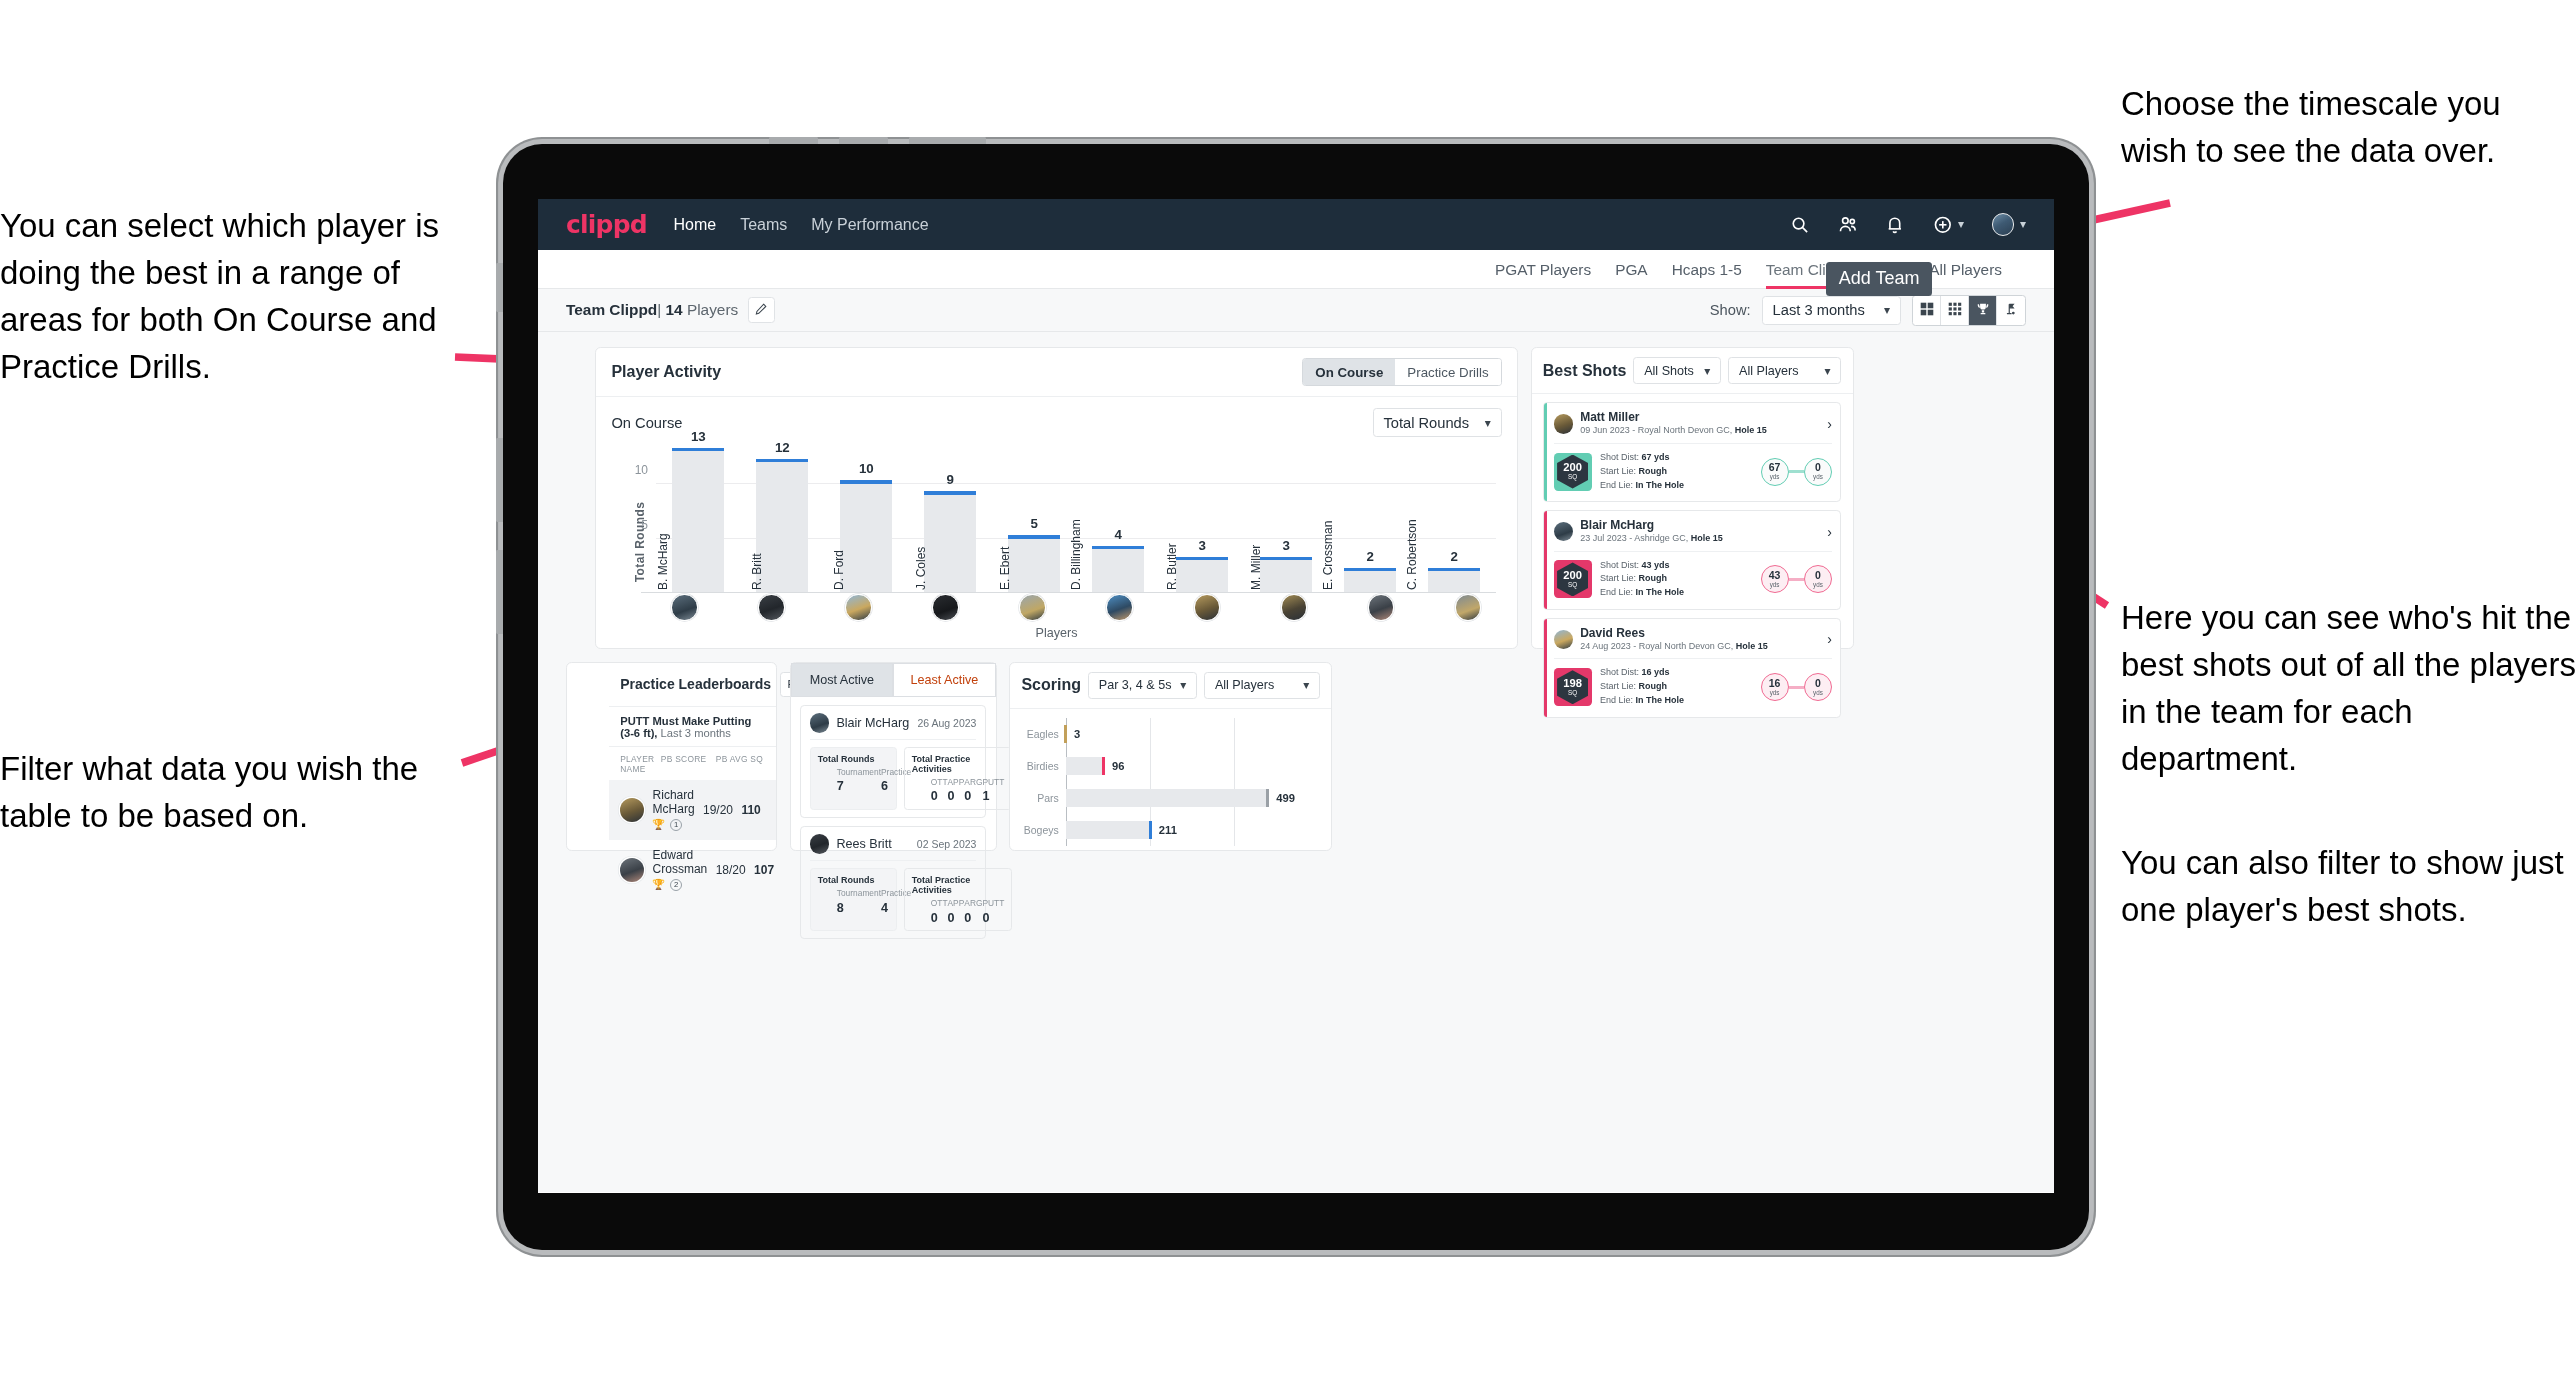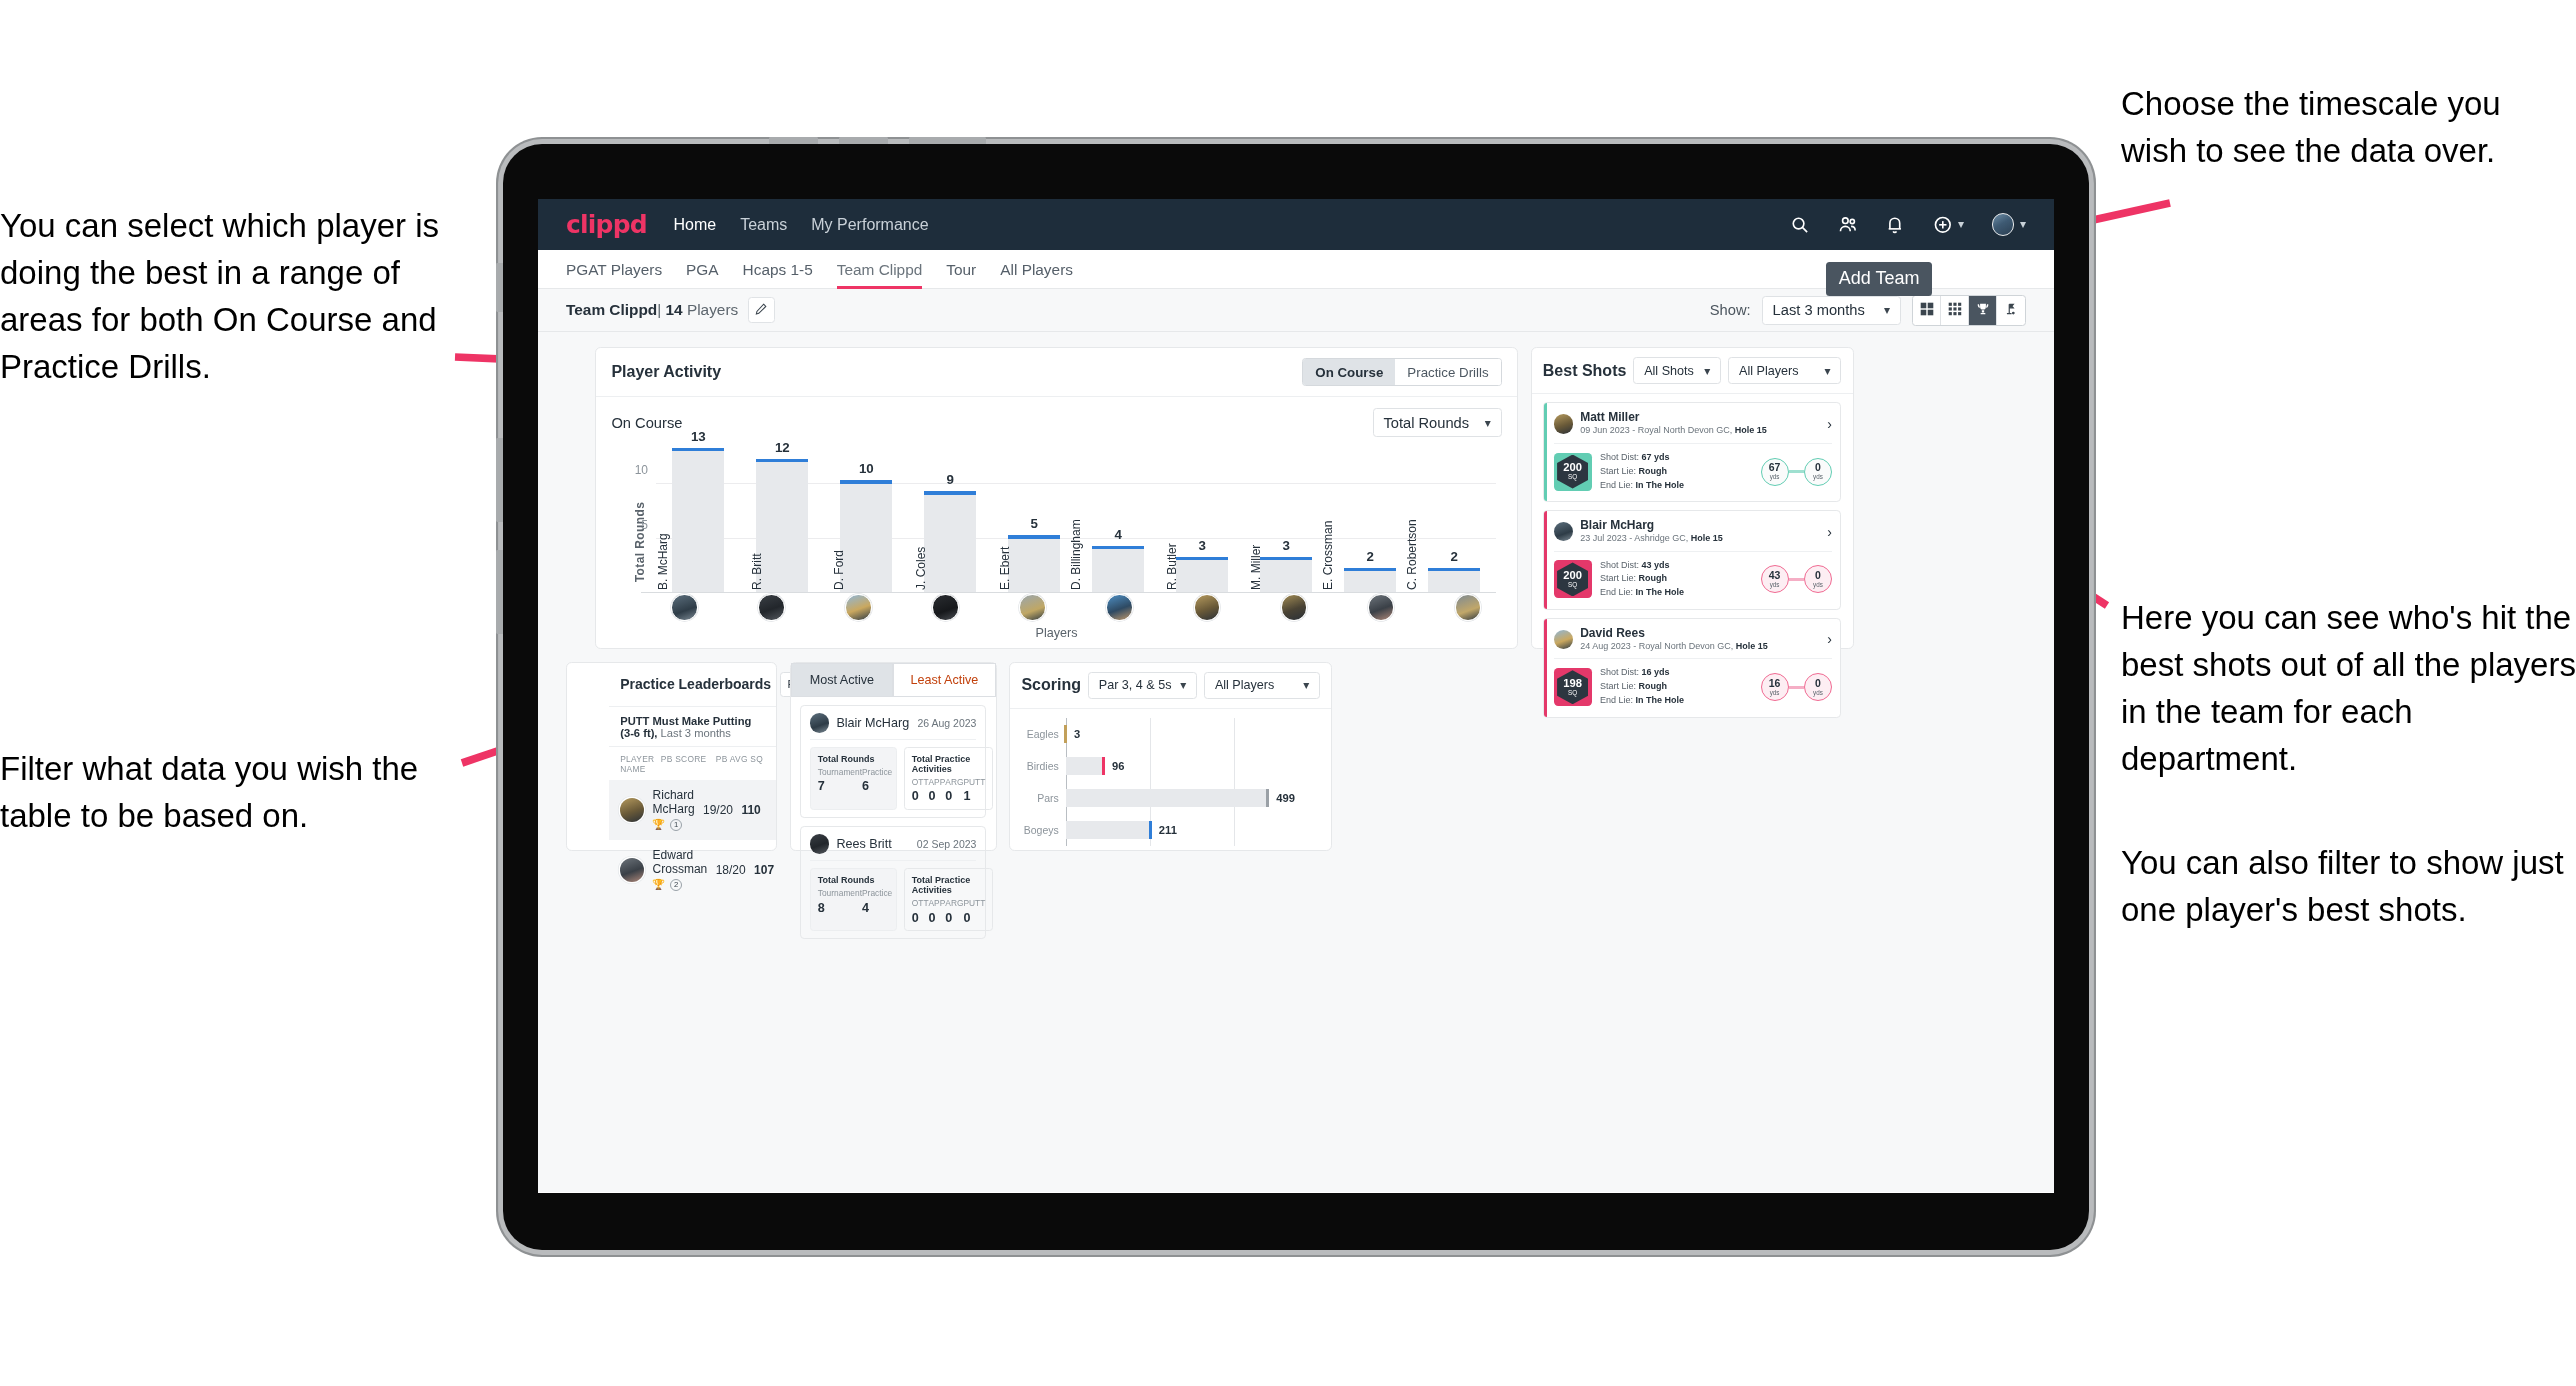--- a/index.html
+++ b/index.html
@@ -79,20 +79,21 @@
     background: linear-gradient(150deg,#6f8fa8 0%,#3e5a73 45%,#2b3f52 100%);
     border: 1.4px solid #e8eaec;
   }
 
   
   #tabsrow {
     height: 39px; background: #ffffff;
     display: flex; align-items: center;
     padding: 8px 28px; position: relative;
     border-bottom: 0.7px solid #e6e8ea;
+    justify-content: flex-end;
   }
   .tab {
     font-size: 15.4px; color: #555f69; margin-right: 24px;
     position: relative; height: 39px; line-height: 39px;
     white-space: nowrap;
   }
   .tab.active { color: #6b747c; }
   .tab.active::after {
     content: ""; position: absolute; left: 0; right: 0; bottom: 0;
     height: 2.8px; background: #ee3465;
@@ -301,21 +302,21 @@
   .act-card { margin: 8.4px 9.8px; border: 0.7px solid #e6e8ea; border-radius: 4.2px; padding: 7px 8.4px; }
   .act-top { display: flex; align-items: center; gap: 7px; padding-bottom: 6.3px; border-bottom: 0.7px solid #eef0f2; }
   .act-av { width: 19.6px; height: 19.6px; border-radius: 50%; flex: none; }
   .act-name { font-size: 12.6px; color: #26313b; }
   .act-date { margin-left: auto; font-size: 10.5px; color: #6b747c; }
   .act-body { display: flex; gap: 7px; padding-top: 7px; }
   .act-box { border: 0.7px solid #e6e8ea; border-radius: 3.5px; padding: 5.6px 7px; }
   .act-box.grey { background: #f3f4f6; border-color: #eceef0; flex: none; width: 87px; }
   .act-box.white { flex: 1; }
   .act-box-title { font-size: 9px; font-weight: 700; color: #26313b; margin-bottom: 3.5px; }
-  .act-cols { display: flex; }
+  .act-cols { display: flex; margin-left: 19px; }
   .act-col { flex: 1; }
   .act-col .k { font-size: 8.4px; color: #8c949b; }
   .act-col .v { font-size: 12.6px; font-weight: 700; color: #26313b; margin-top: 2.1px; }
   .act-col.wide { flex: 1.1; }
 
   #sc-head { display: flex; align-items: center; padding: 9px 11.2px; border-bottom: 0.7px solid #edeff1; gap: 7px; }
   #sc-chart { position: relative; height: 137px; padding: 9.8px 12.6px 0 12.6px; }
   #sc-plot { position: relative; height: 100%; margin-left: 43px; }
   .vline { position: absolute; top: 0; bottom: 0; width: 0.7px; background: #e4e6e9; }
   .vline.axis { background: #b9bec3; width: 1.4px; }

